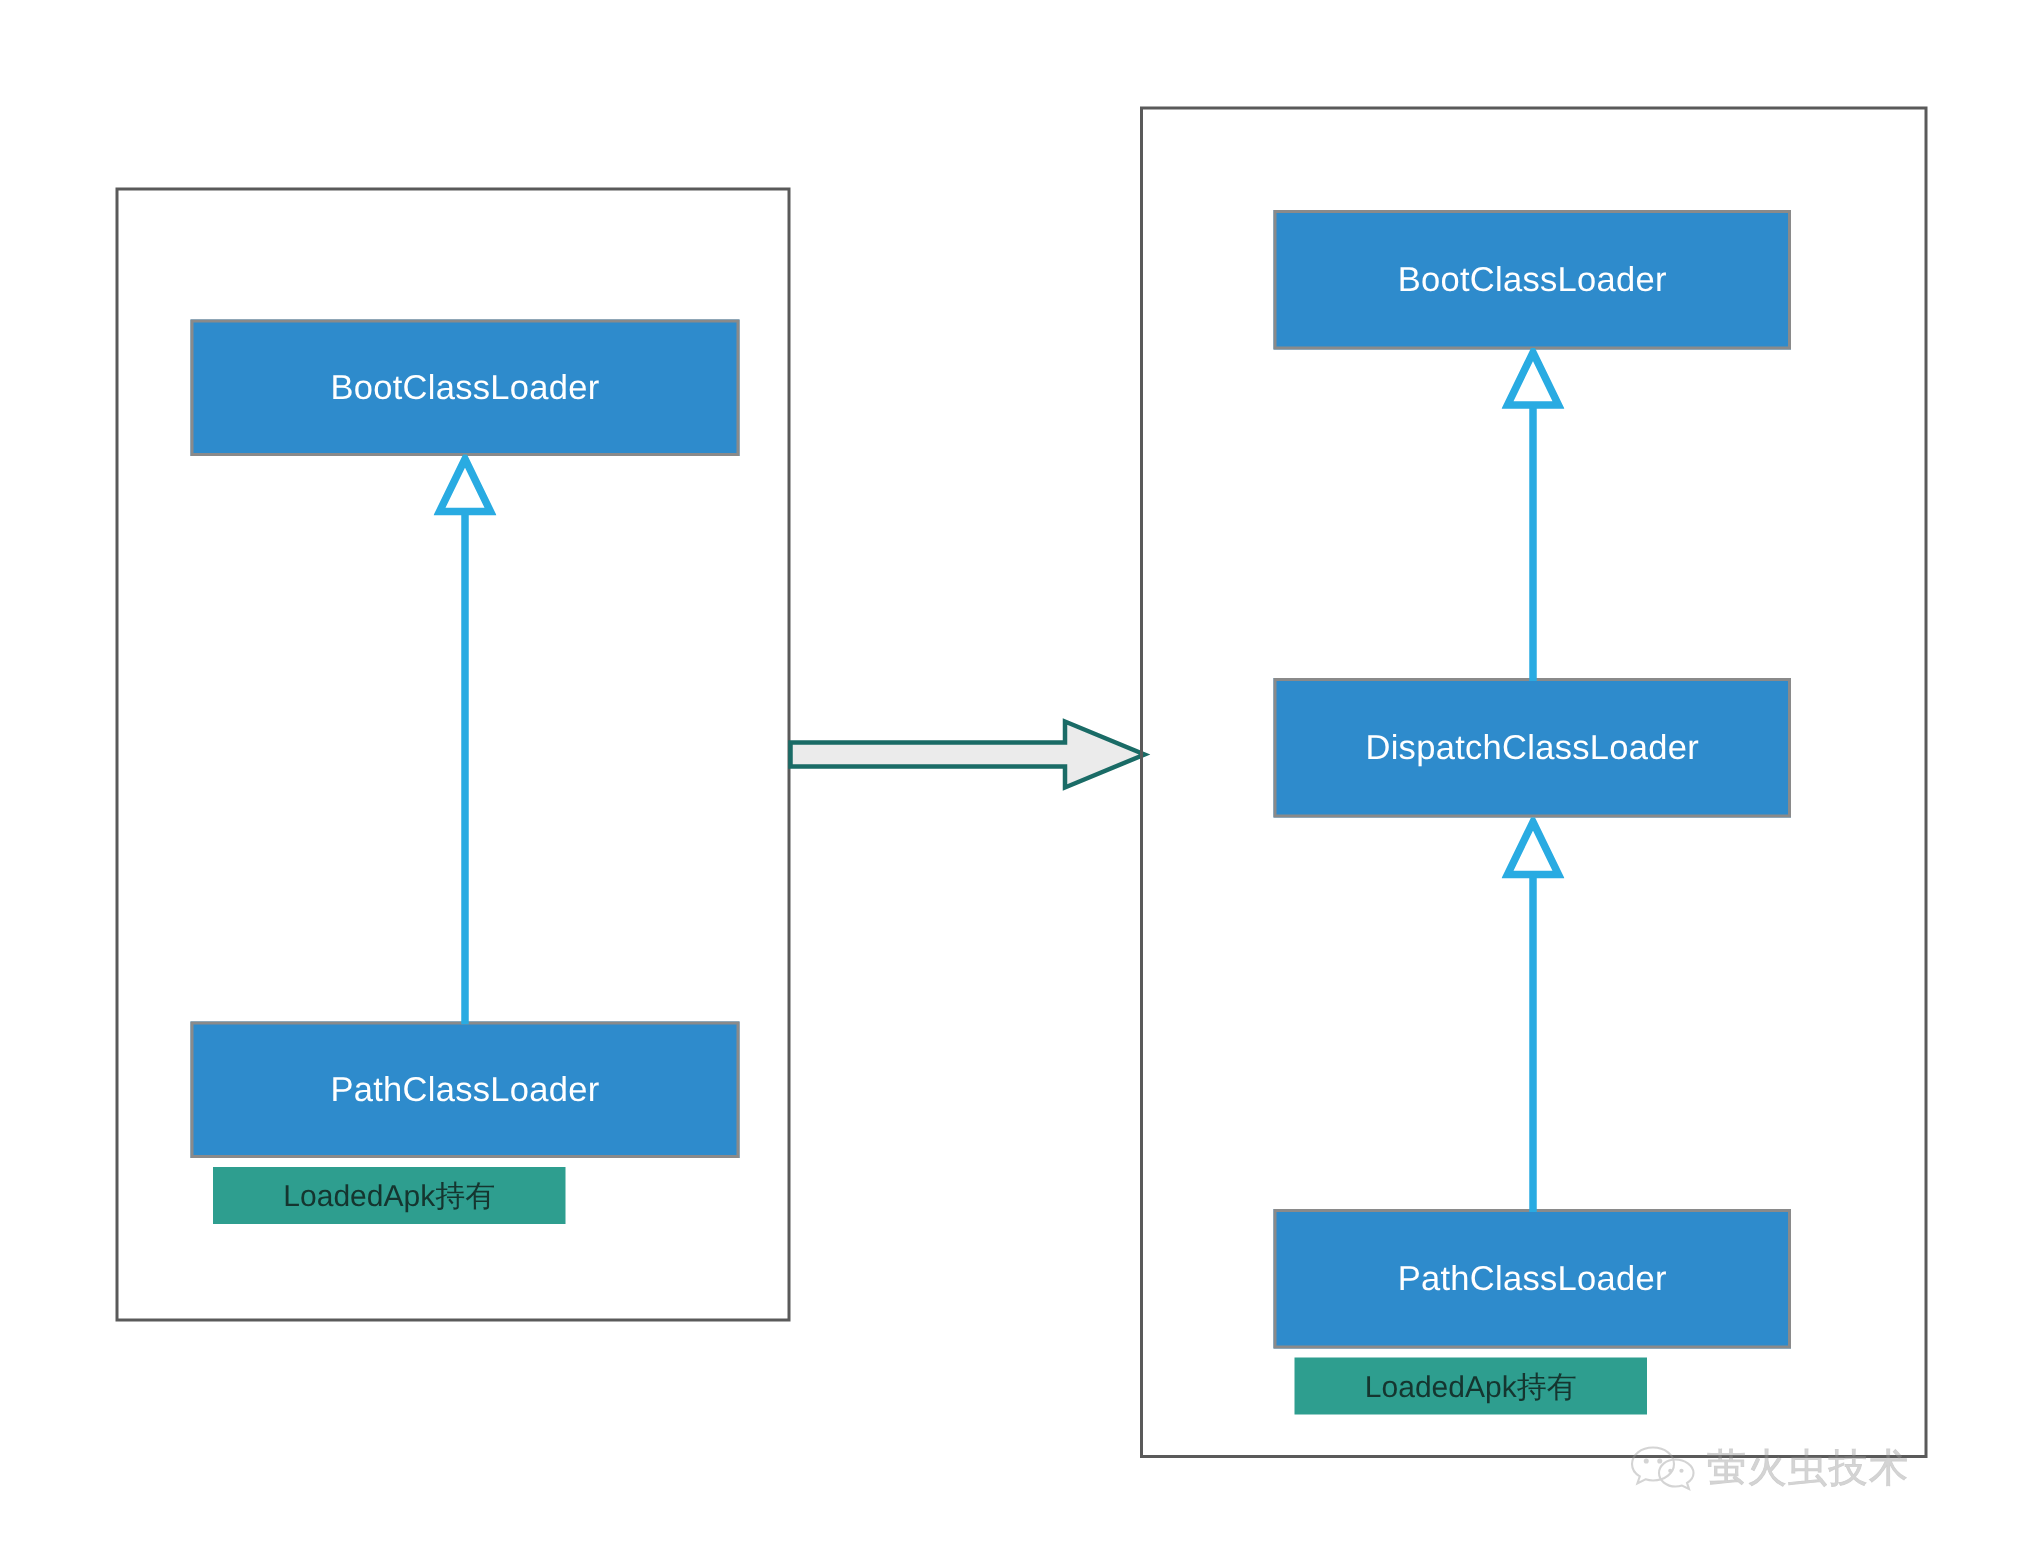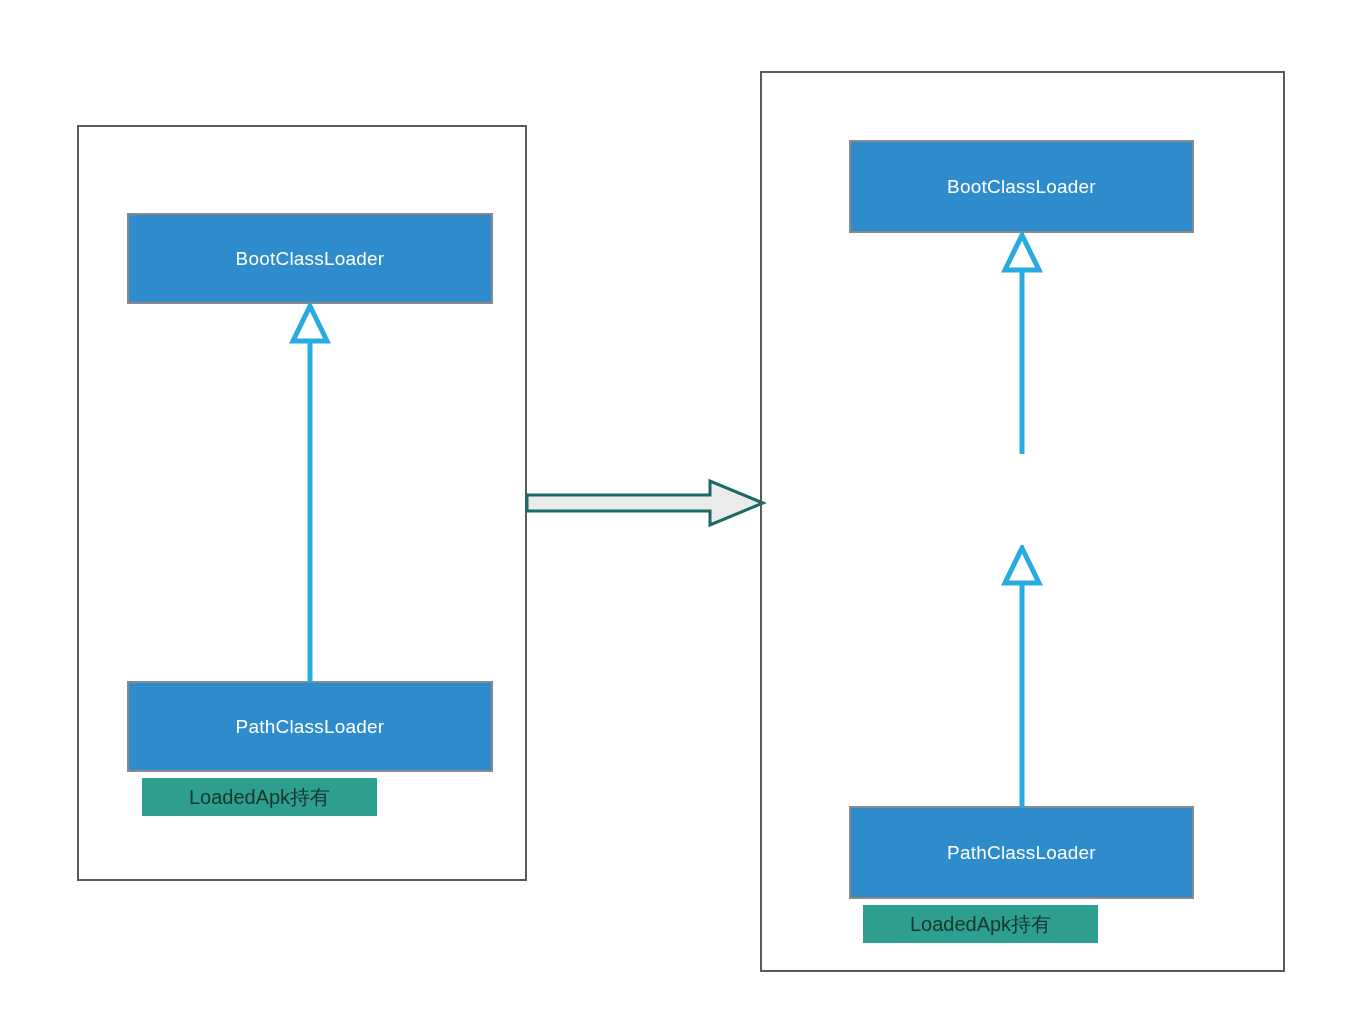--- a/index.html
+++ b/index.html
@@ -43,21 +43,21 @@
   
   .class-box {
     position: absolute;
     background: #2e8bcc;
     border: 2px solid #8a8a8a;
     box-sizing: border-box;
     display: flex;
     align-items: center;
     justify-content: center;
     color: #ffffff;
-    font-size: 19px;
+    font-size: 23px;
     font-family: "Liberation Sans", sans-serif;
     letter-spacing: 0.2px;
     white-space: nowrap;
   }
 
   
   #box-l-boot  { left: 127px; top: 213px; width: 366px; height: 91px; }
   #box-l-path  { left: 127px; top: 681px; width: 366px; height: 91px; }
 
   
@@ -142,29 +142,43 @@
   </svg>
 
   <svg id="block-arrow" viewBox="0 0 242 52">
     <polygon points="2,18 185,18 185,4 238,26 185,48 185,34 2,34" fill="#ebebeb" stroke="#1a6b66" stroke-width="3" stroke-linejoin="miter"></polygon>
   </svg>
 
   <div id="panel-right" class="panel"></div>
 
   <div id="box-r-boot" class="class-box">BootClassLoader</div>
 
+  <div id="box-r-disp" class="class-box">DispatchClassLoader</div>
 
   <div id="box-r-path" class="class-box">PathClassLoader</div>
 
   <div id="label-r-apk" class="teal-label">LoadedApk持有</div>
 
   <svg id="arrow-r-1" class="uml-arrow" viewBox="0 0 42 222">
     <line x1="21" y1="222" x2="21" y2="40" stroke="#29abe2" stroke-width="5"></line>
     <polygon points="21,3 38,38 4,38" fill="#ffffff" stroke="#29abe2" stroke-width="5" stroke-linejoin="miter"></polygon>
   </svg>
 
   <svg id="arrow-r-2" class="uml-arrow" viewBox="0 0 42 263">
     <line x1="21" y1="263" x2="21" y2="40" stroke="#29abe2" stroke-width="5"></line>
     <polygon points="21,3 38,38 4,38" fill="#ffffff" stroke="#29abe2" stroke-width="5" stroke-linejoin="miter"></polygon>
   </svg>
 
+  <div id="watermark">
+    <svg class="wm-icon" width="46" height="34" viewBox="0 0 46 34">
+      <path d="M16 4 C8 4 2 9 2 15 C2 18.4 4 21.4 7.2 23.2 L5.6 28 L11 25.2
+               C12.6 25.7 14.3 26 16 26 C24 26 30 21 30 15 C30 9 24 4 16 4 Z" fill="none" stroke="#9a9a9a" stroke-width="1.4"></path>
+      <circle cx="11.5" cy="13" r="1.7" fill="#9a9a9a"></circle>
+      <circle cx="20.5" cy="13" r="1.7" fill="#9a9a9a"></circle>
+      <path d="M31 12 C25 12 20 16 20 21 C20 26 25 30 31 30 C32.5 30 34 29.8 35.3 29.4
+               L40 31.6 L38.7 27.6 C41.2 26.1 43 23.7 43 21 C43 16 37 12 31 12 Z" fill="none" stroke="#9a9a9a" stroke-width="1.4"></path>
+      <circle cx="27.5" cy="19.5" r="1.4" fill="#9a9a9a"></circle>
+      <circle cx="35" cy="19.5" r="1.4" fill="#9a9a9a"></circle>
+    </svg>
+    <span class="wm-text">萤火虫技术</span>
+  </div>
 
 </div>
 
 </body></html>

